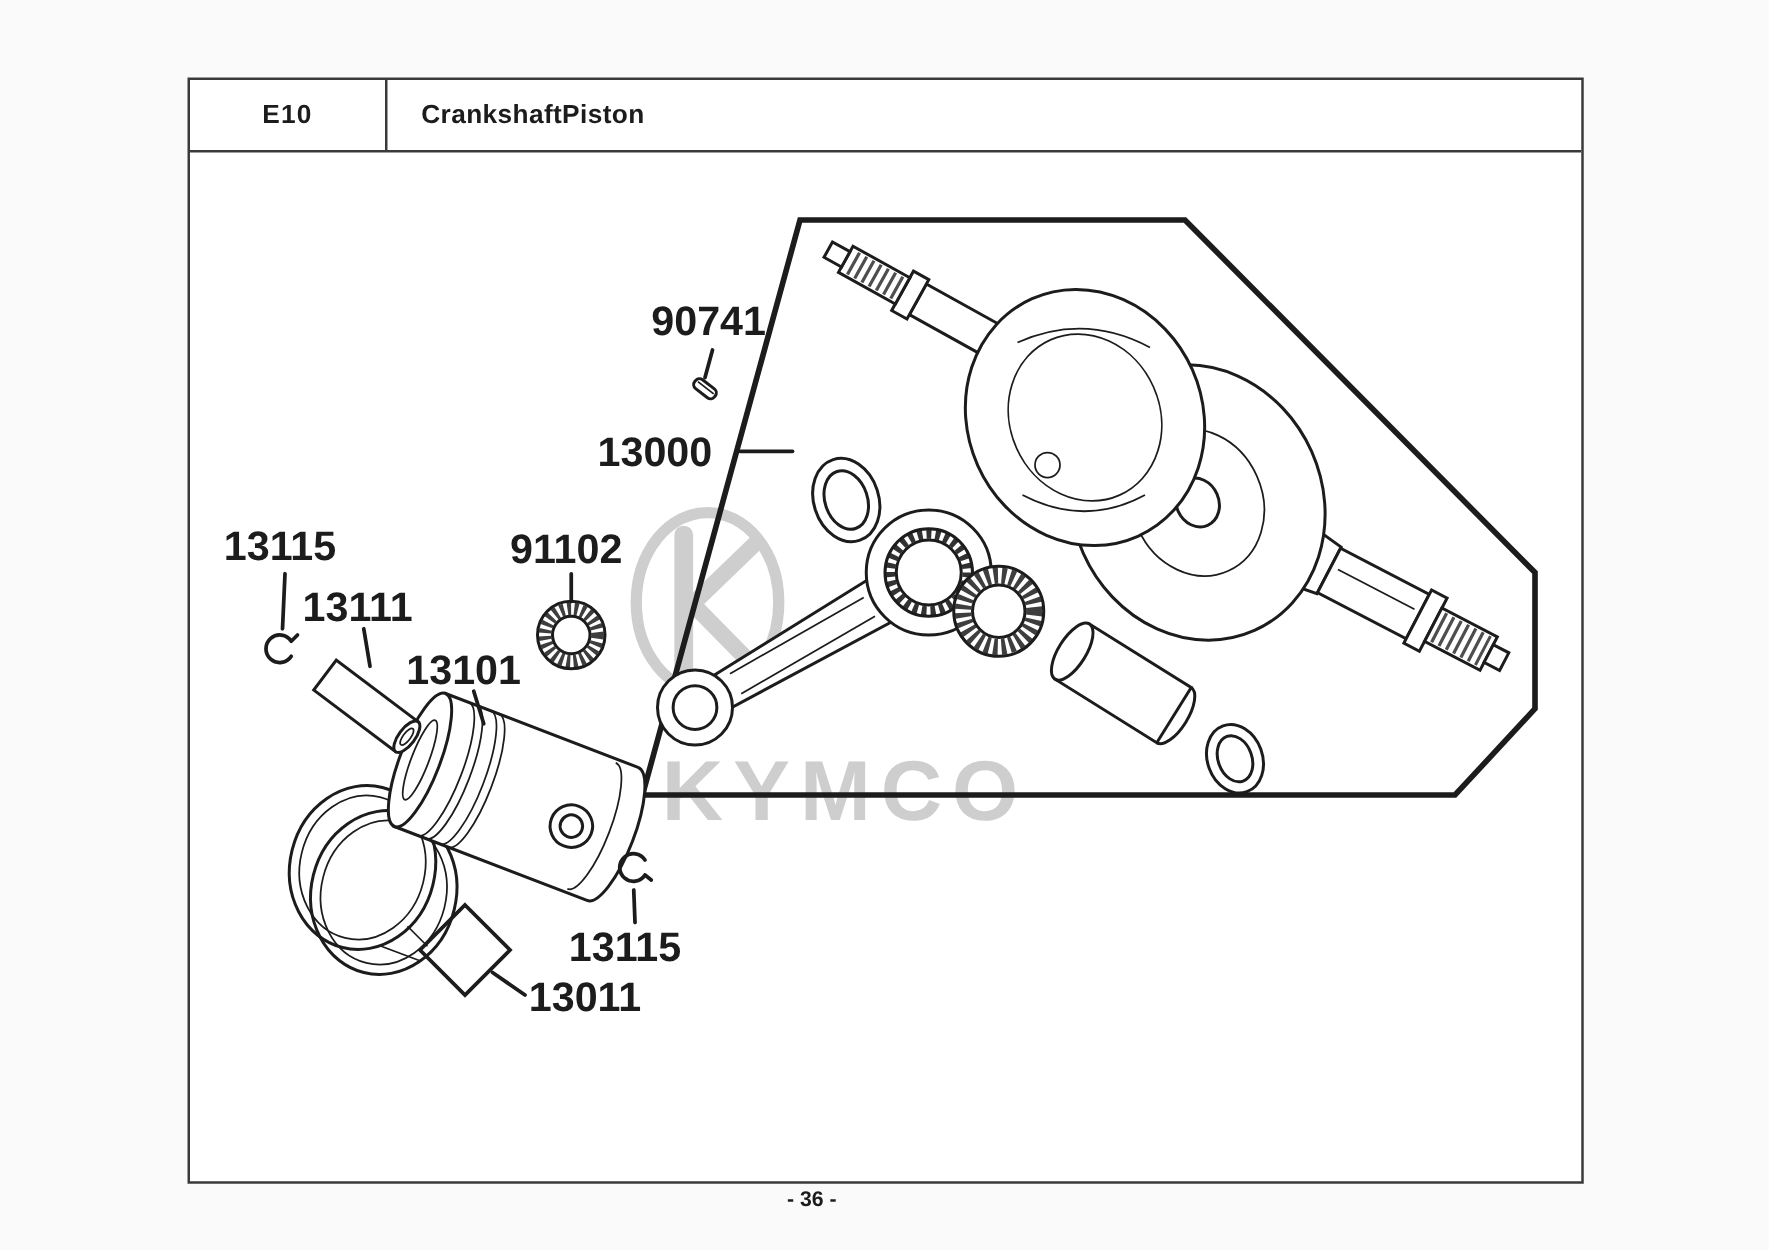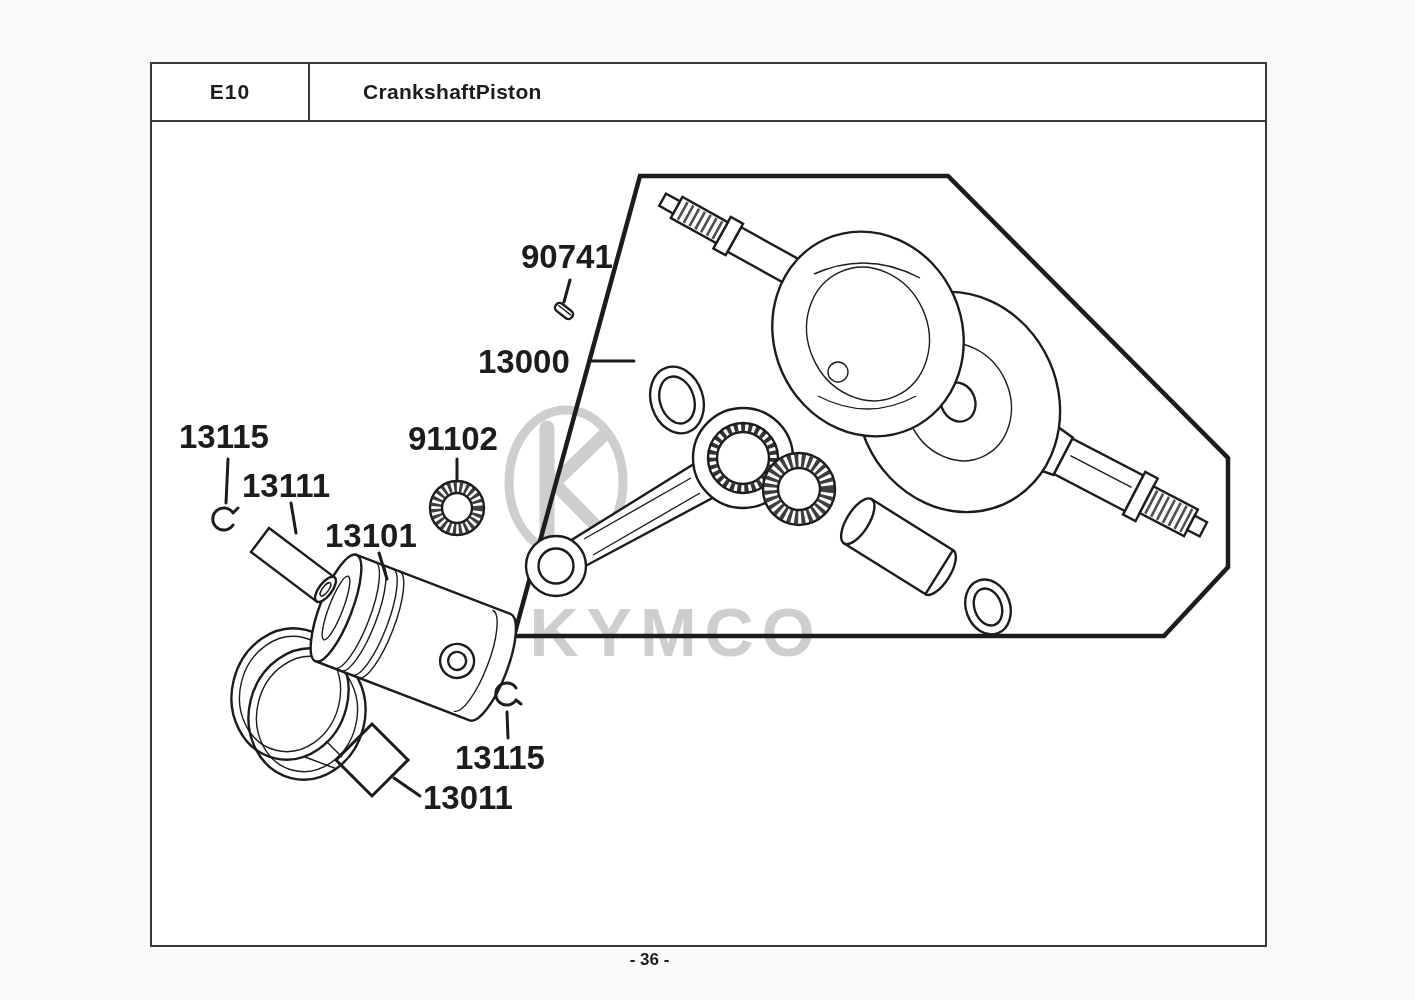--- a/index.html
+++ b/index.html
@@ -2,21 +2,21 @@
 <html style="--line: #1c1c1c; --watermark: #c9c9c9; --paper: #ffffff; --page_bg: #fafafa;"><head>
 <meta charset="utf-8">
 <style>
   * { margin:0; padding:0; box-sizing:border-box; }
   html,body { width:1415px; height:1000px; }
   body { background:var(--page_bg,#fafafa); font-family:"Liberation Sans",sans-serif; color:var(--line,#1c1c1c); }
   .canvas { position:relative; width:1415px; height:1000px; overflow:hidden; }
   .frame { position:absolute; left:150px; top:62px; width:1117px; height:885px; border:2px solid #3a3a3a; background:var(--paper,#fff); }
   .header-row { position:absolute; left:0; top:0; width:100%; height:58px; border-bottom:2px solid #3a3a3a; display:flex; align-items:stretch; }
   .code-box { width:158px; border-right:2px solid #3a3a3a; display:flex; align-items:center; justify-content:center; font-weight:bold; font-size:21px; letter-spacing:1px; }
-  .page-title { display:flex; align-items:center; padding-left:53px; font-weight:bold; font-size:21px; letter-spacing:.3px; }
+  .page-title { display:flex; align-items:center; padding-left:27px; font-weight:bold; font-size:21px; letter-spacing:.3px; }
   .diagram { position:absolute; left:0; top:0; width:1415px; height:1000px; }
   .page-number { position:absolute; left:0; top:950px; width:1299px; text-align:center; font-weight:bold; font-size:17px; }
 
   .wf { fill:#fff; stroke:var(--line,#1c1c1c); stroke-width:2.4; }
   .s2 { stroke:var(--line,#1c1c1c); stroke-width:2.4; fill:none; }
   .thin { stroke-width:1.4; }
   .s3 { stroke:var(--line,#1c1c1c); stroke-width:3; fill:none; stroke-linecap:round; stroke-linejoin:miter; }
   .boundary { stroke:var(--line,#1c1c1c); stroke-width:4.5; fill:none; stroke-linejoin:miter; }
   .lbl { font:bold 33px "Liberation Sans",sans-serif; fill:var(--line,#1c1c1c); }
   .wm { font:bold 68px "Liberation Sans",sans-serif; fill:var(--watermark,#c9c9c9); letter-spacing:8px; }

